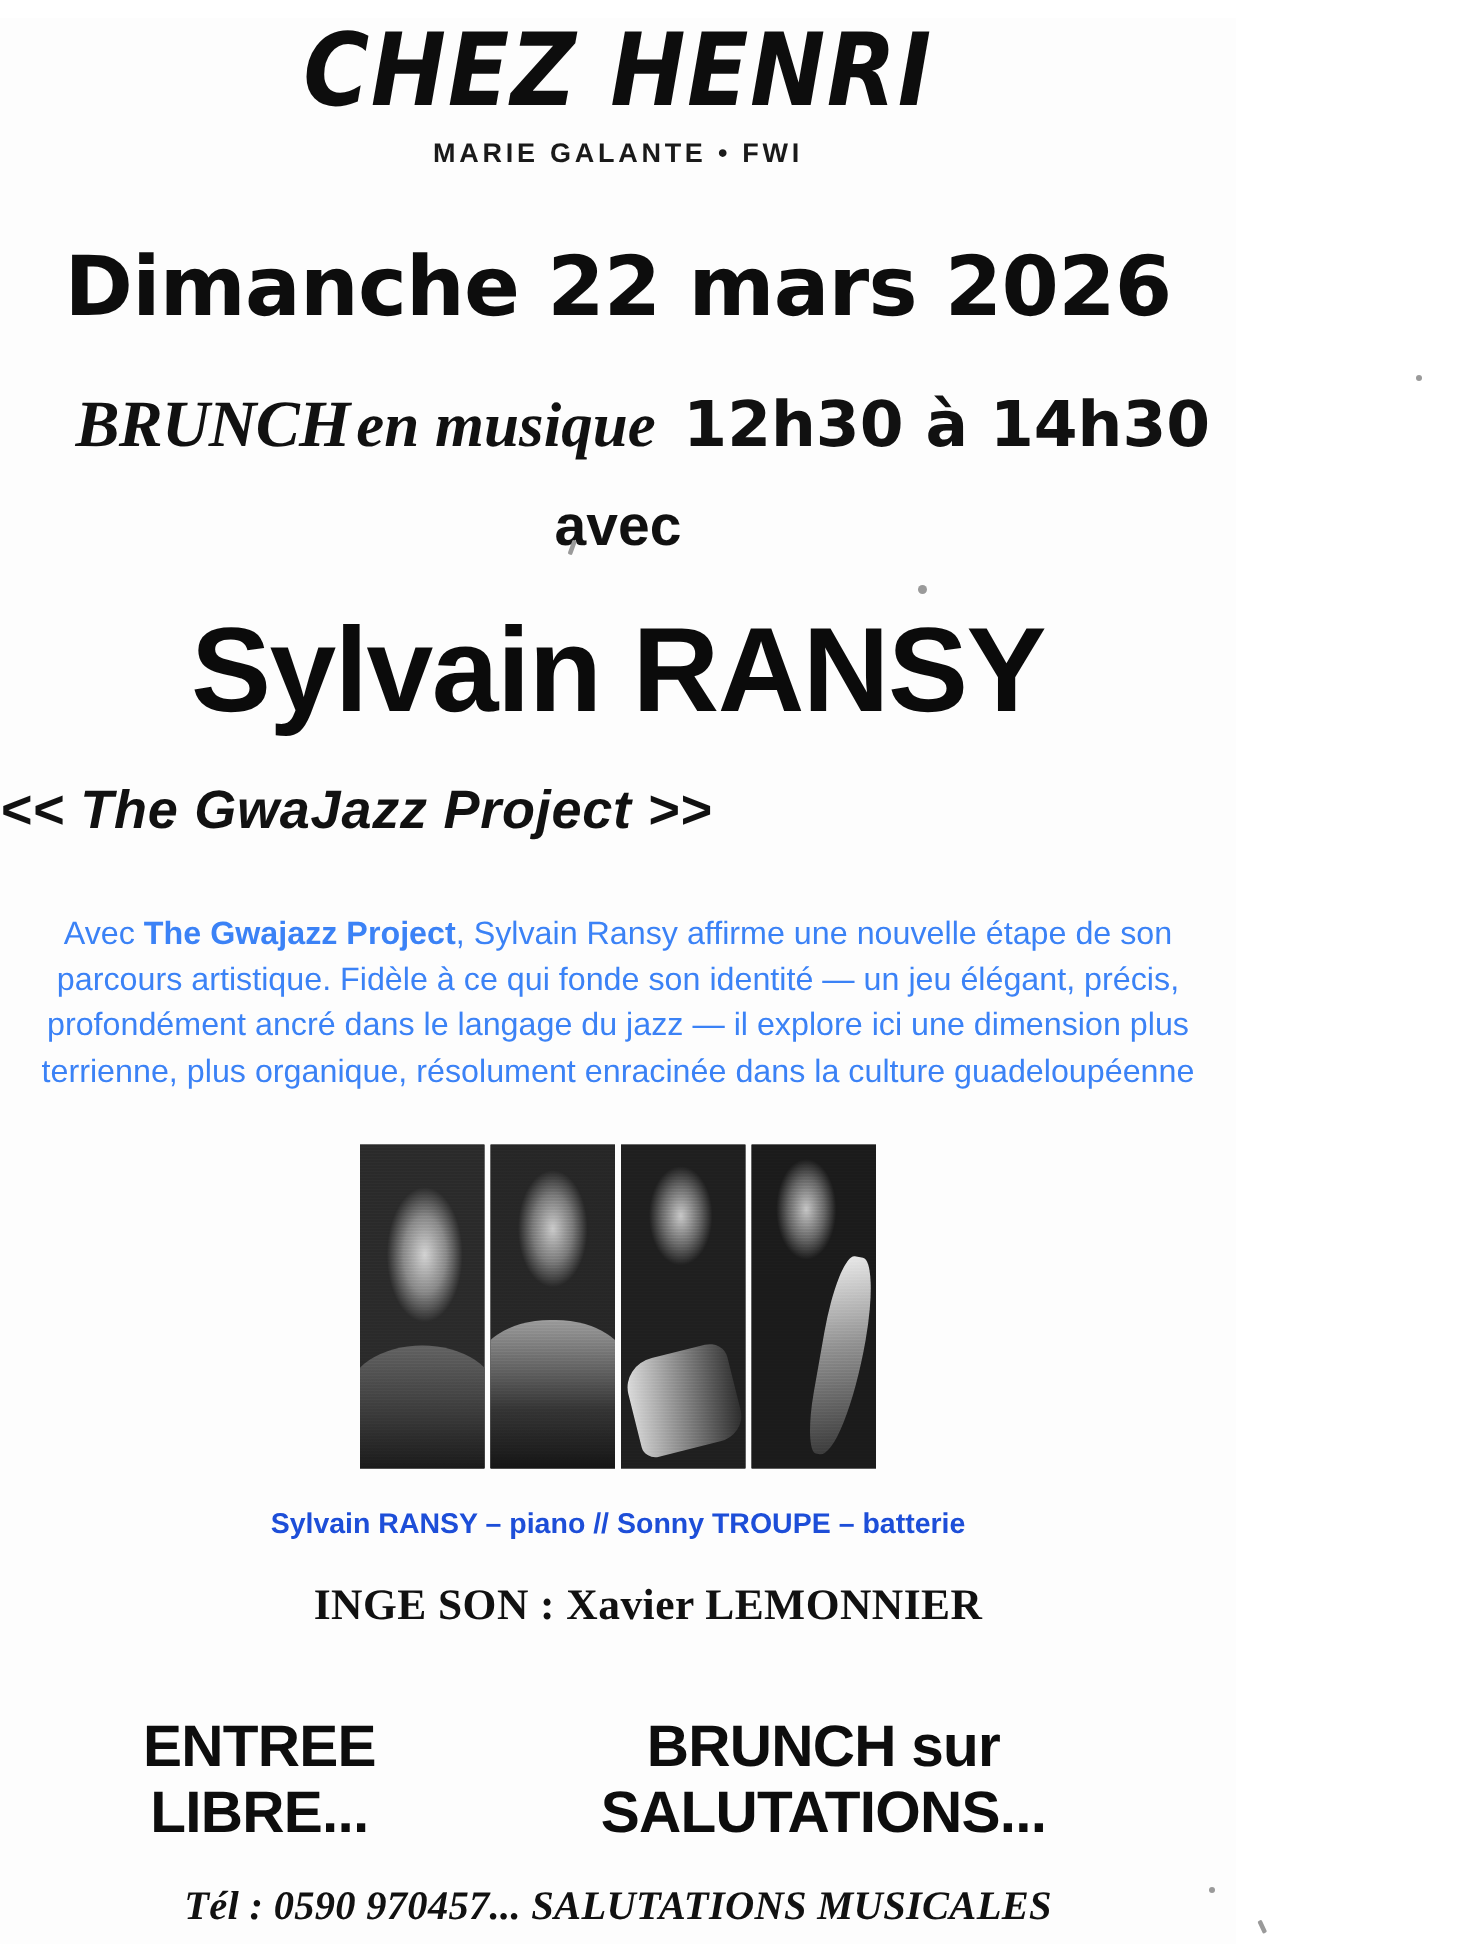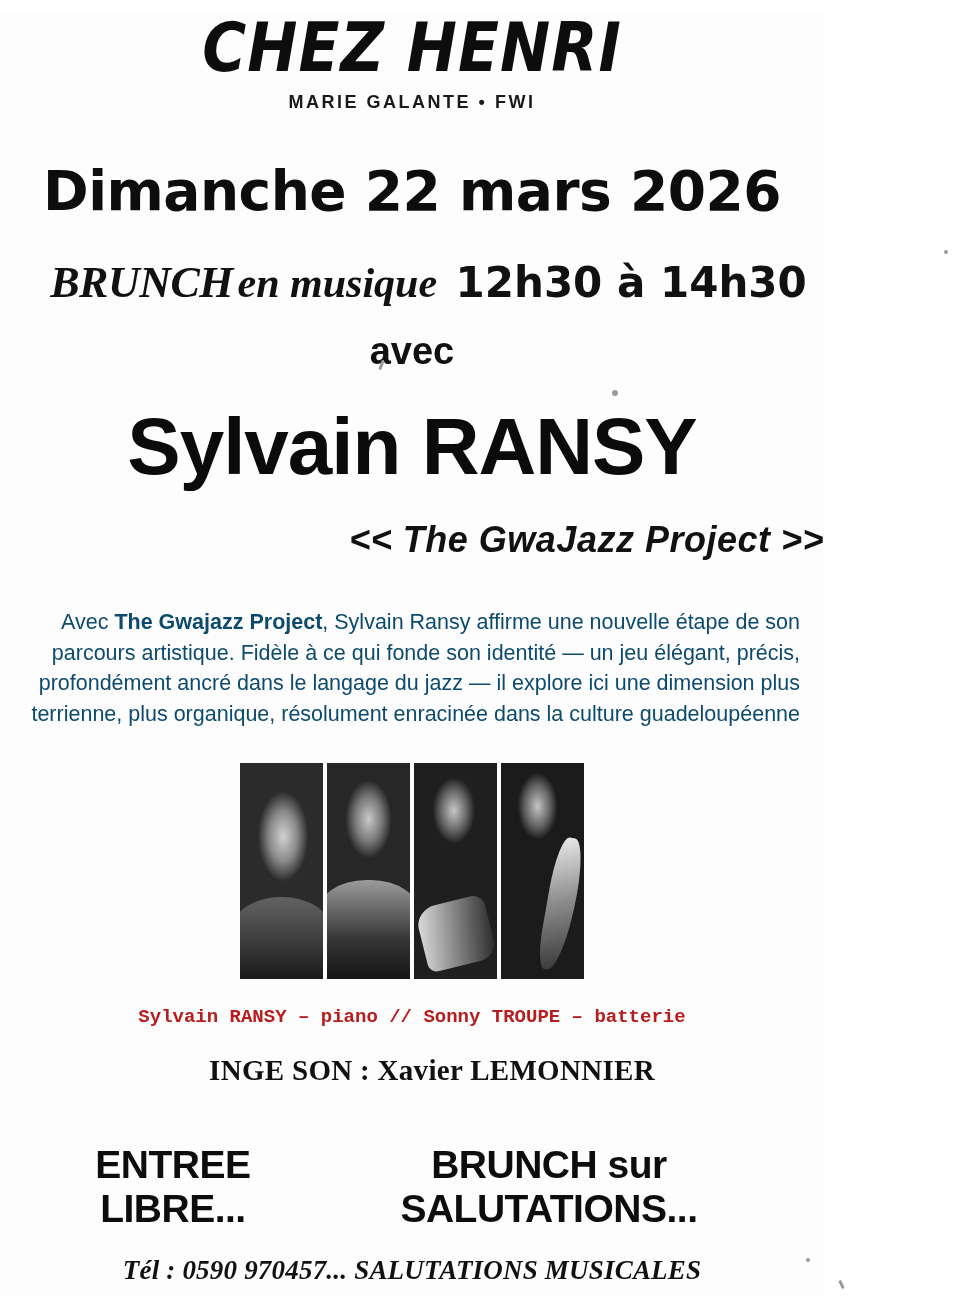--- a/index.html
+++ b/index.html
@@ -97,37 +97,37 @@
     text-align: center;
     font-family: "Liberation Sans", sans-serif;
     font-weight: 700;
     font-size: 80px;
     letter-spacing: -1px;
     margin: 28px 0 0 0;
     color: #0b0b0b;
   }
 
   .project {
-    text-align: right;
+    text-align: left;
     font-family: "Liberation Sans", sans-serif;
     font-weight: 700;
     font-style: italic;
     font-size: 36px;
     margin: 26px 0 0 0;
     letter-spacing: 0.5px;
   }
 
   
   .blurb {
     margin: 46px 24px 0 24px;
     font-family: "Liberation Sans", sans-serif;
     font-size: 21.5px;
     line-height: 1.42;
-    color: #0c4a6e;
-    text-align: right;
+    color: #3b82f6;
+    text-align: center;
   }
   .blurb b { font-weight: 700; }
 
   
   .photo-strip {
     margin: 34px auto 0 auto;
     width: 344px;
     height: 216px;
     display: flex;
     gap: 4px;
@@ -197,25 +197,25 @@
     background-image:
       repeating-linear-gradient(0deg, rgba(255,255,255,0.05) 0px, rgba(0,0,0,0.06) 1px, rgba(255,255,255,0.04) 2px);
     mix-blend-mode: overlay;
     pointer-events: none;
   }
 
   
   .credits {
     text-align: center;
     margin: 24px 0 0 0;
-    font-family: Liberation Mono, monospace;
+    font-family: Liberation Sans, sans-serif;
     font-weight: 700;
     font-size: 19px;
     line-height: 1.5;
-    color: #b91c1c;
+    color: #1d4ed8;
   }
   .sound {
     text-align: center;
     margin: 22px 0 0 0;
     font-family: "Liberation Serif", serif;
     font-weight: 700;
     font-size: 29px;
     letter-spacing: 0.3px;
     padding-left: 40px;
   }

